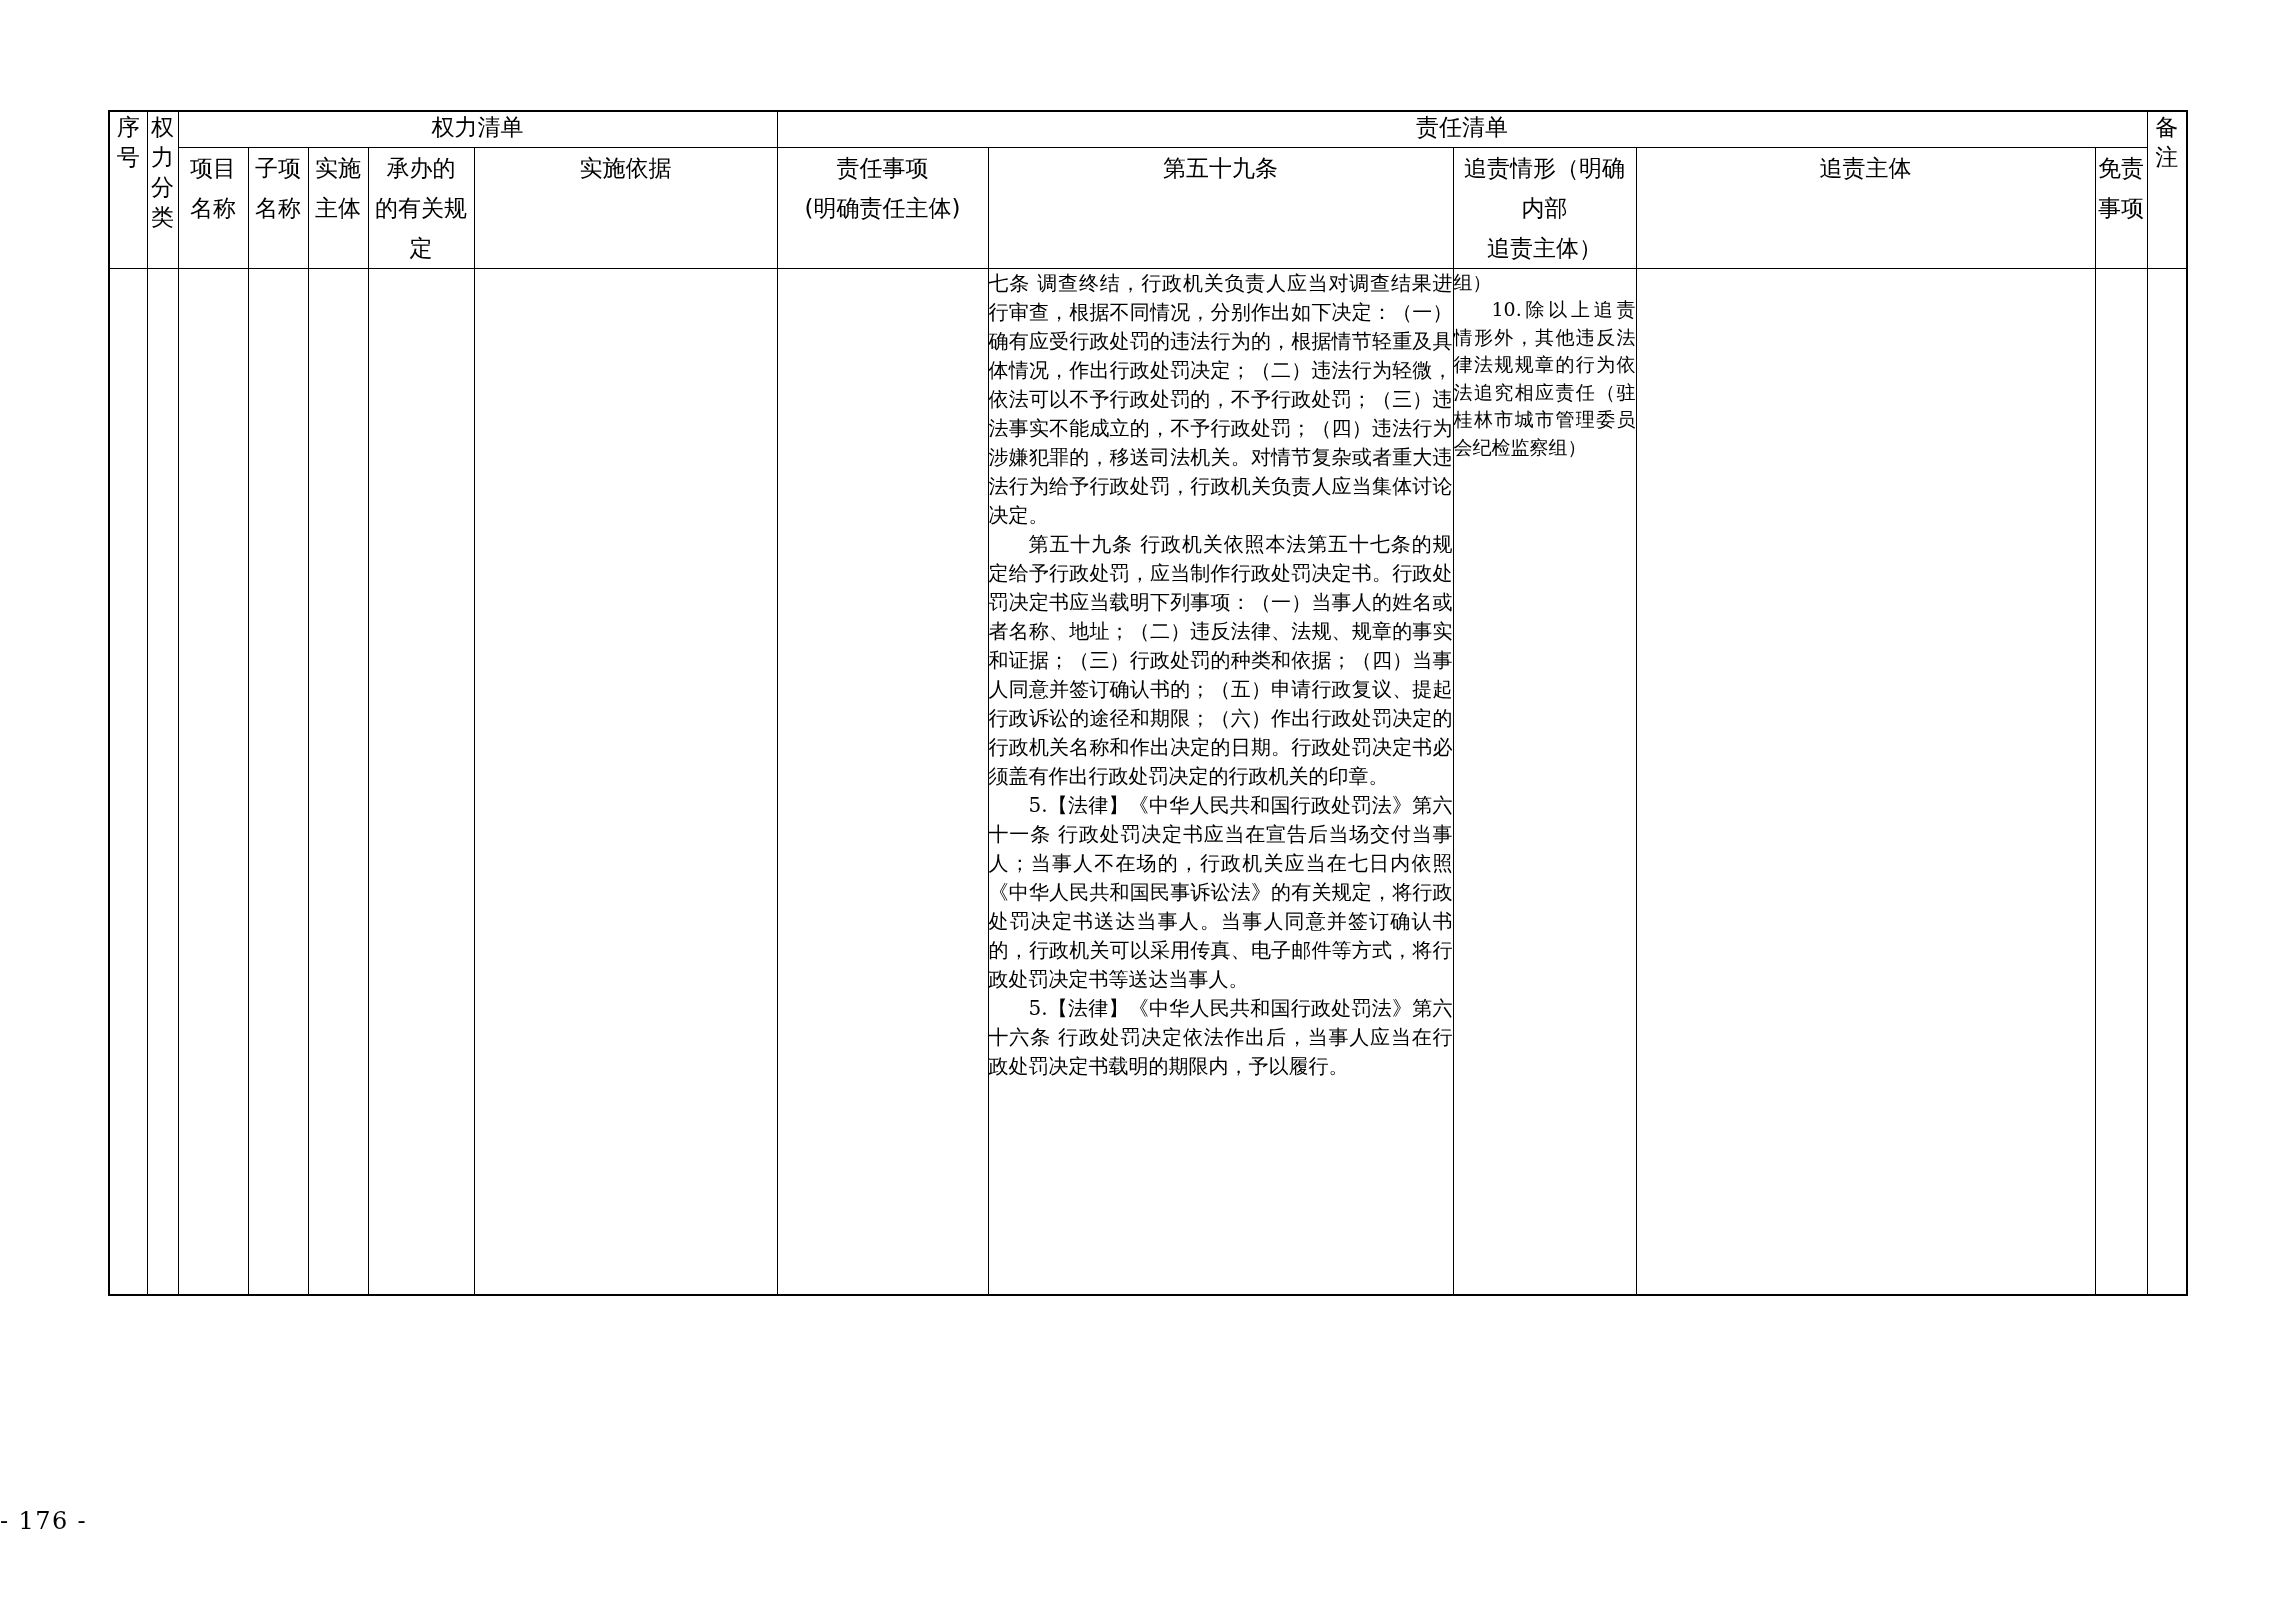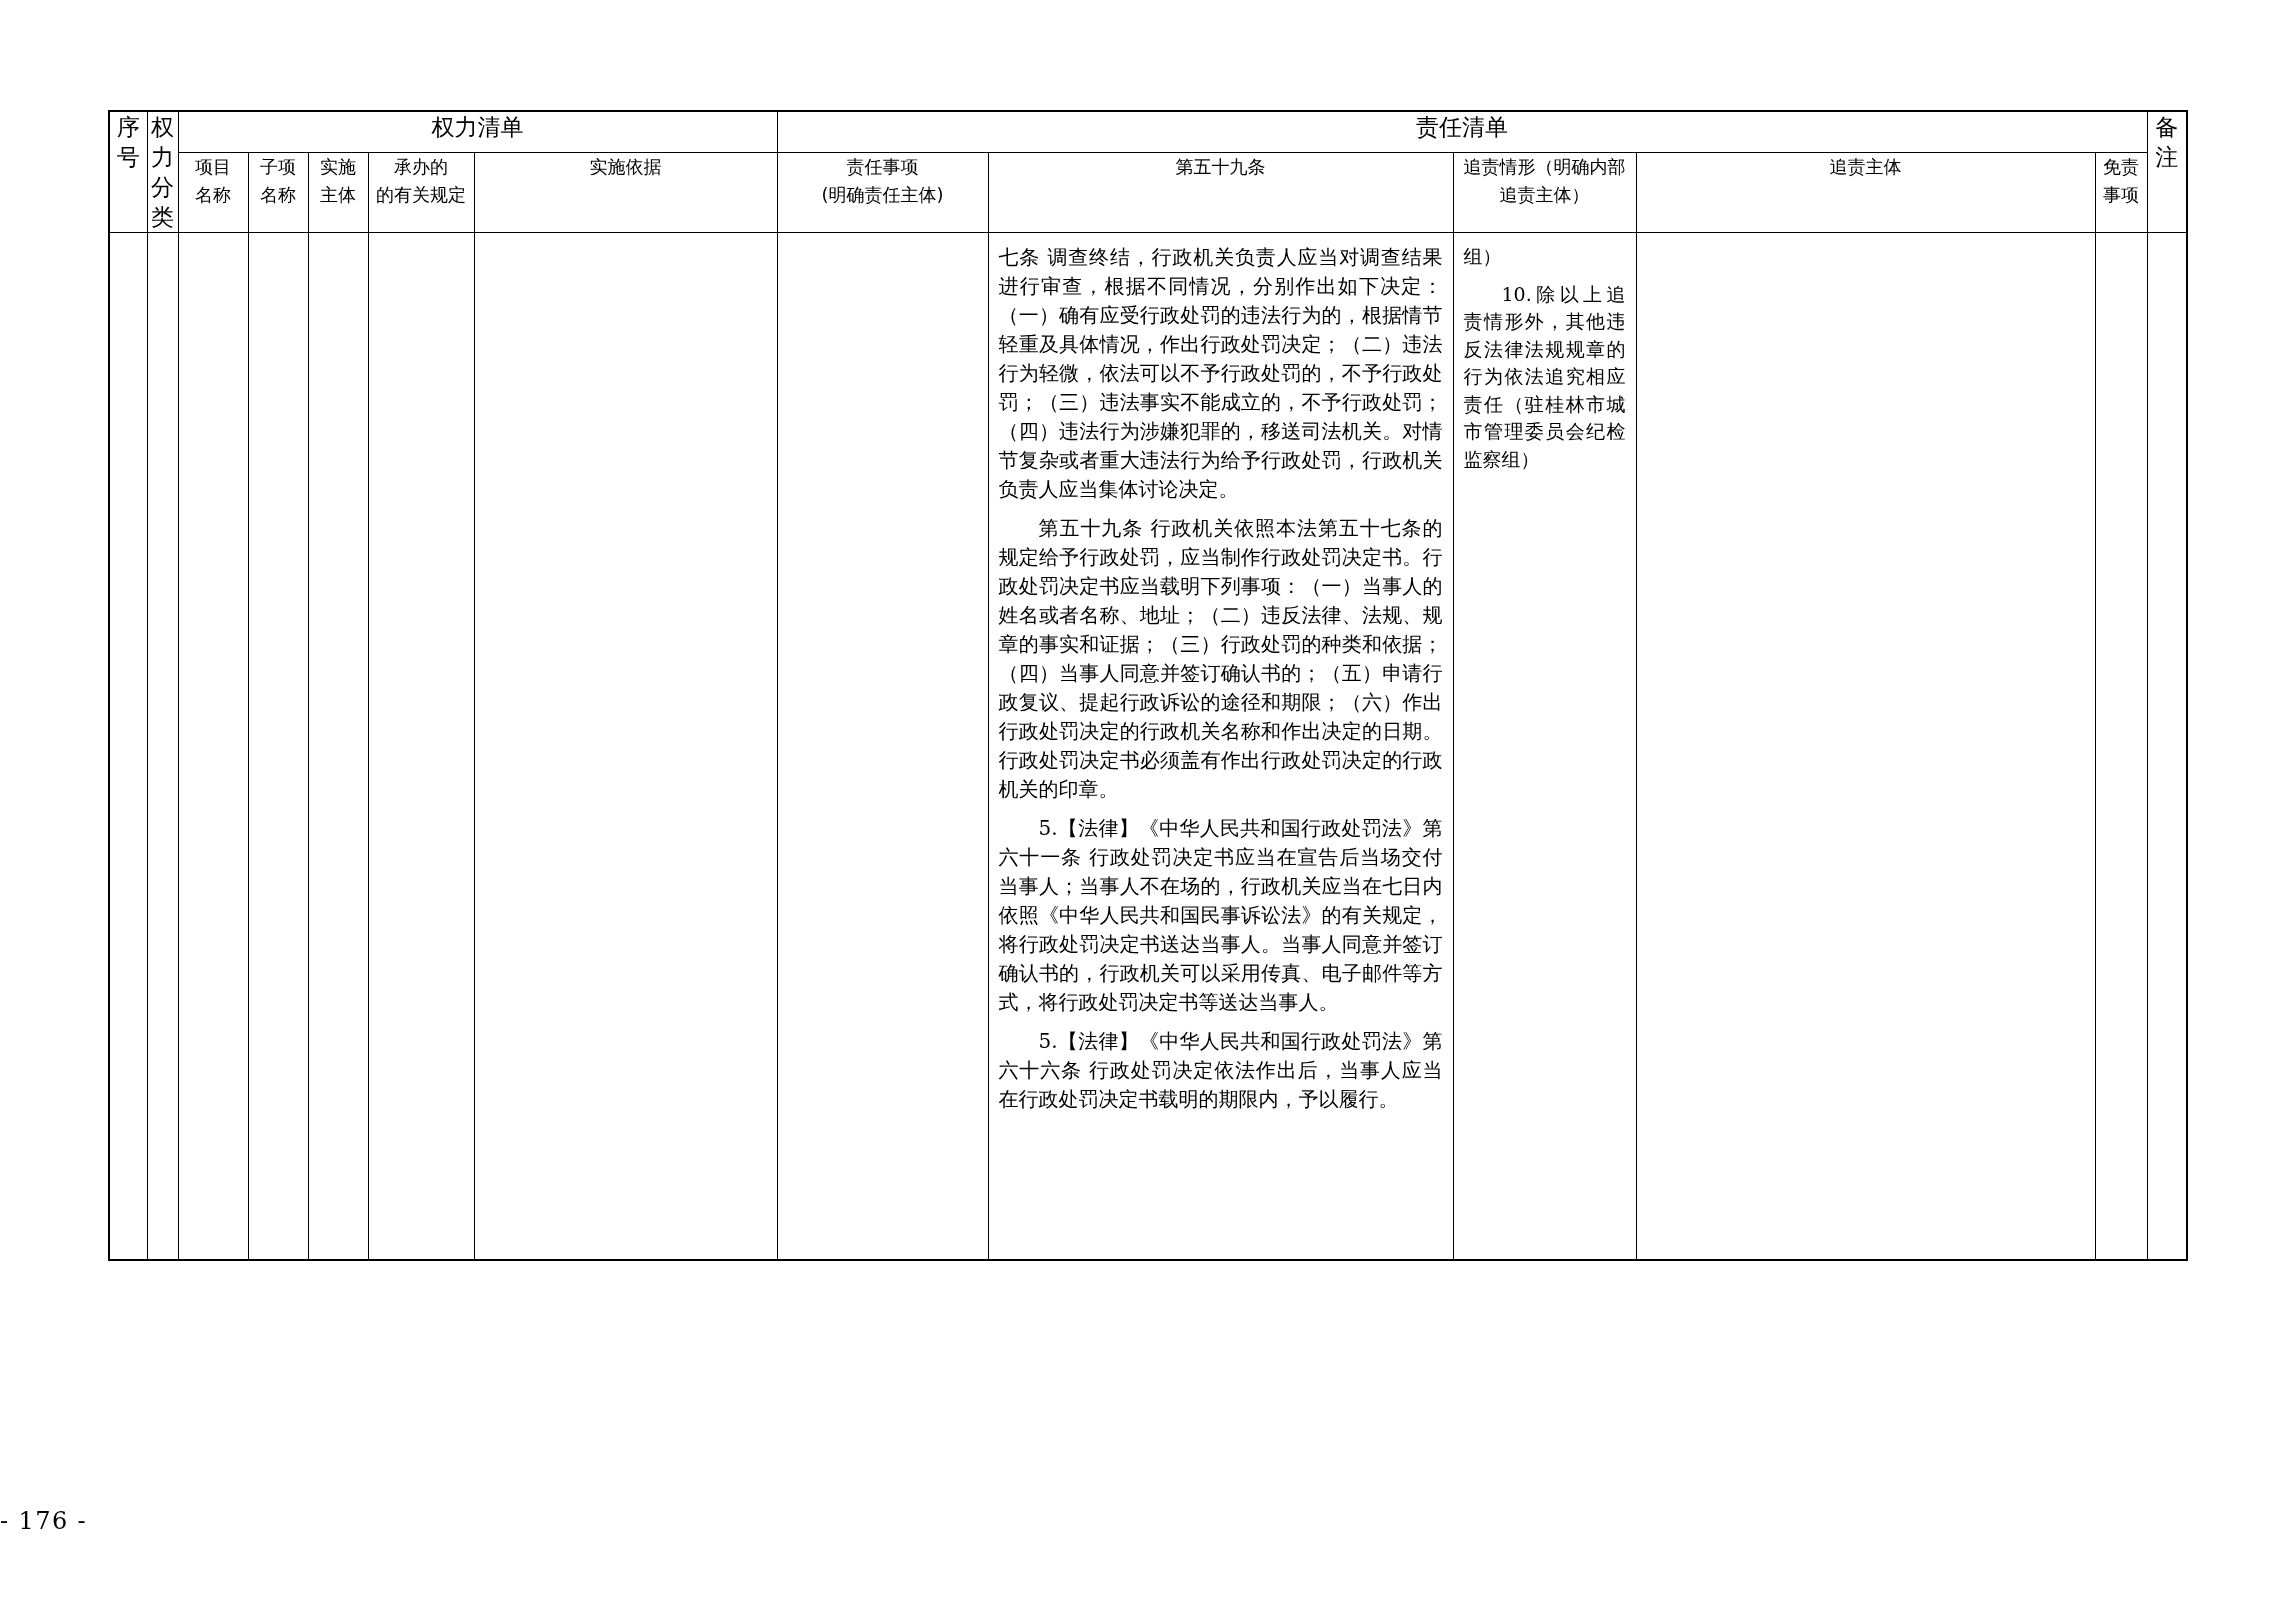--- a/index.html
+++ b/index.html
@@ -30,37 +30,37 @@
   td.hdr {
     font-family: "DejaVu Sans", "Liberation Sans", sans-serif;
     text-align: center;
     vertical-align: middle;
     white-space: pre-line;
   }
   tr.r1 { height: 36px; }
   tr.r2 { height: 69px; }
   tr.r3 { height: 1027px; }
   tr.r1 td.hdr { font-size: 23px; line-height: 30px; }
-  tr.r2 td.hdr { font-size: 18px; line-height: 28px; }
+  tr.r2 td.hdr { font-size: 23px; line-height: 40px; }
   td.vstack { font-size: 22.4px; line-height: 26px; }
   td.cell-duty-basis {
     padding: 4.3px 7.2px 0 7.2px;
     font-size: 20px;
     line-height: 29px;
     text-align: justify;
     text-justify: inter-ideograph;
   }
   td.cell-accountability {
     padding: 2.9px 5px 0 5px;
     font-size: 19px;
     line-height: 27.5px;
     text-align: justify;
     text-justify: inter-ideograph;
   }
-  p.para { margin: 10px; }
+  p.para { margin: 0; }
   p.para.indent { text-indent: 2em; }
   .pagenum {
     position: absolute;
     top: 1507px;
     left: 0;
     width: 100%;
     text-align: left;
     font-size: 24px;
     letter-spacing: 1.4px;
   }

